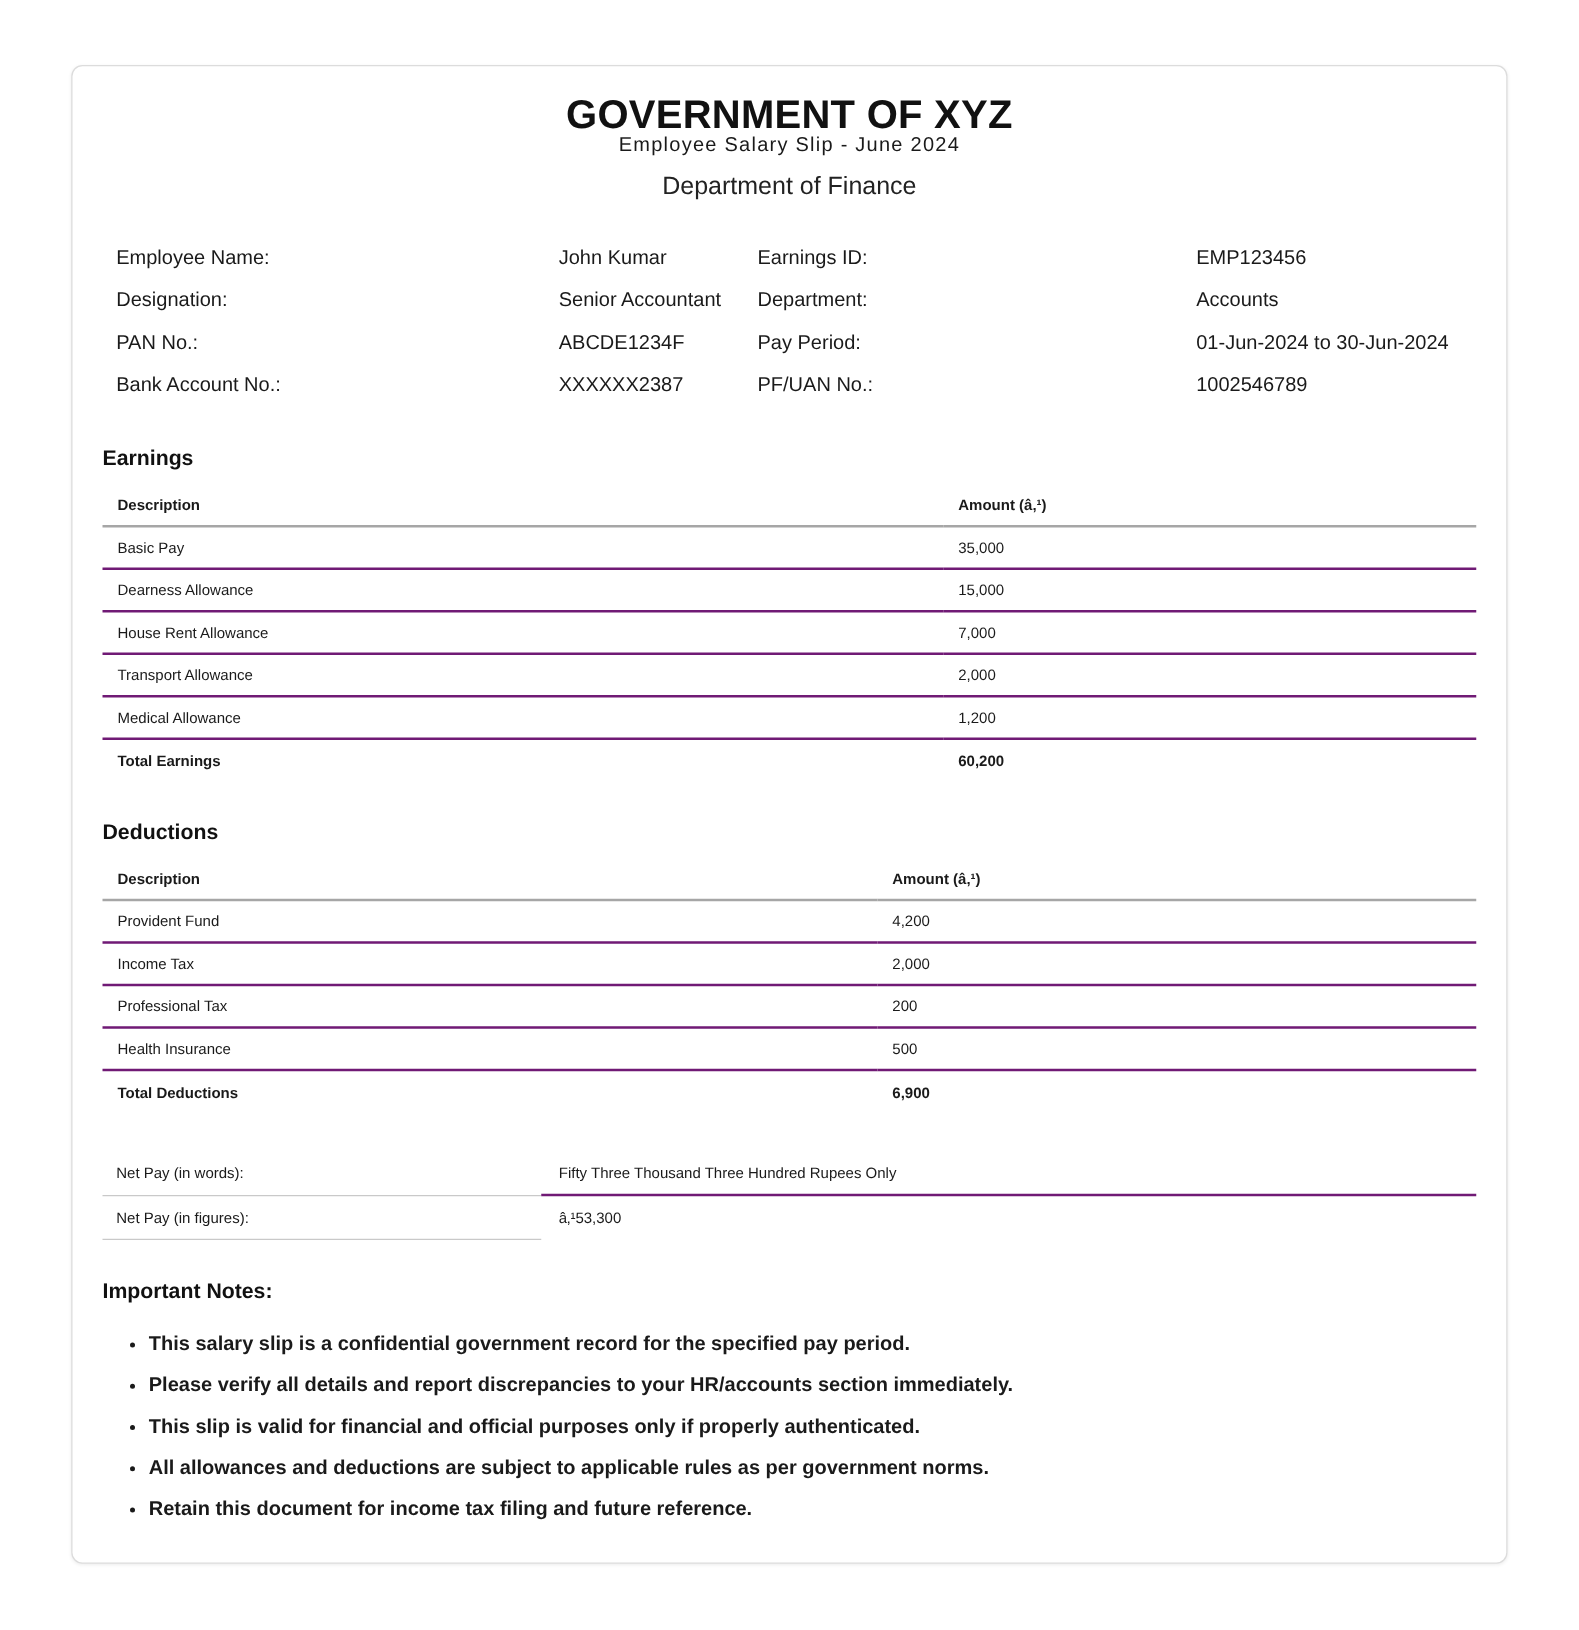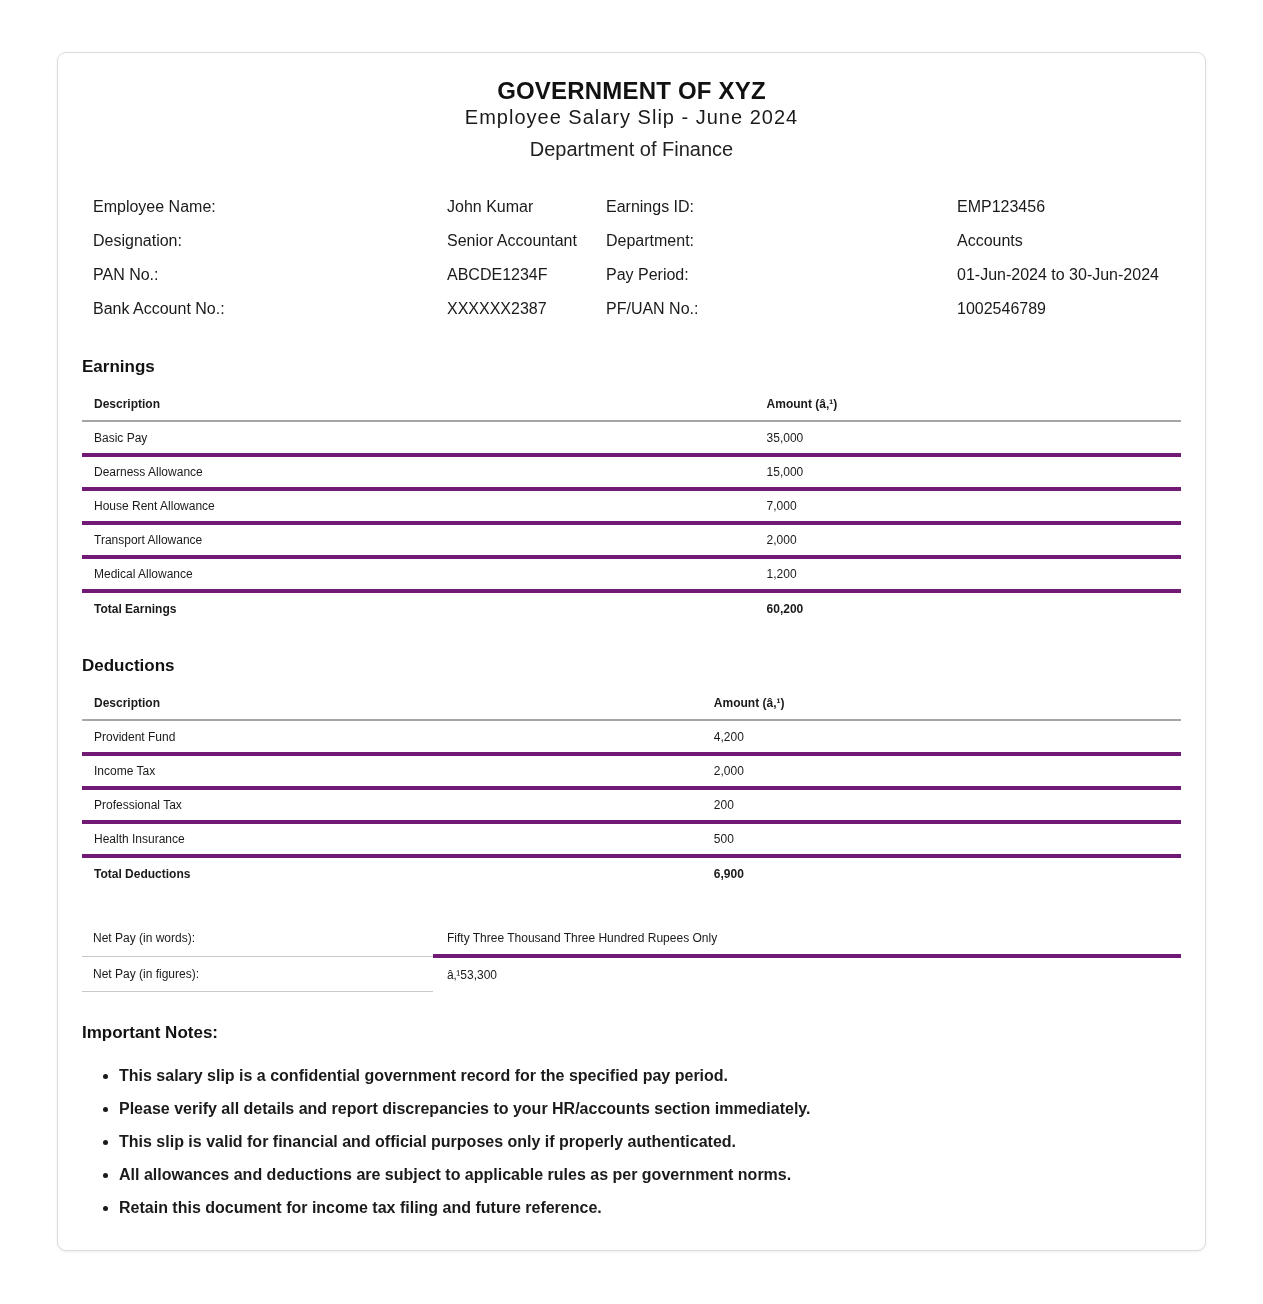--- a/index.html
+++ b/index.html
@@ -20,29 +20,29 @@
     border: 1px solid #dcdcdc;
     border-radius: 9px;
     background: #ffffff;
     padding: 27px 24px 0 24px;
     box-shadow: 0 1px 3px rgba(0,0,0,0.07);
   }
   
   .doc-header { text-align: center; }
   .doc-title {
     margin: 0;
-    font-size: 24px;
+    font-size: 32px;
     line-height: 22px;
     font-weight: bold;
     letter-spacing: 0.2px;
     color: #111;
   }
   .doc-subtitle {
     margin-top: 6px;
-    font-size: 20px;
+    font-size: 16px;
     line-height: 18px;
     letter-spacing: 1px;
     color: #1a1a1a;
   }
   .doc-dept {
     margin-top: 14px;
     font-size: 20px;
     line-height: 18px;
     color: #222;
   }
@@ -77,21 +77,21 @@
     font-weight: bold;
     height: 33px;
     padding: 0 0 0 12px;
     vertical-align: middle;
     border-bottom: 2px solid #a6a6a6;
   }
   tbody td {
     height: 34px;
     padding: 0 0 0 12px;
     vertical-align: middle;
-    border-bottom: 4px solid #701a75;
+    border-bottom: 2px solid #701a75;
   }
   tbody tr:last-child td { border-bottom: none; margin-top: 24px; }
   tr.total-row td {
     border-top: 2px solid #a6a6a6;
     border-bottom: none;
     font-weight: bold;
   }
   
   .netpay { margin-top: 31px; border-collapse: collapse; }
   .netpay td { height: 35px; vertical-align: middle; }

